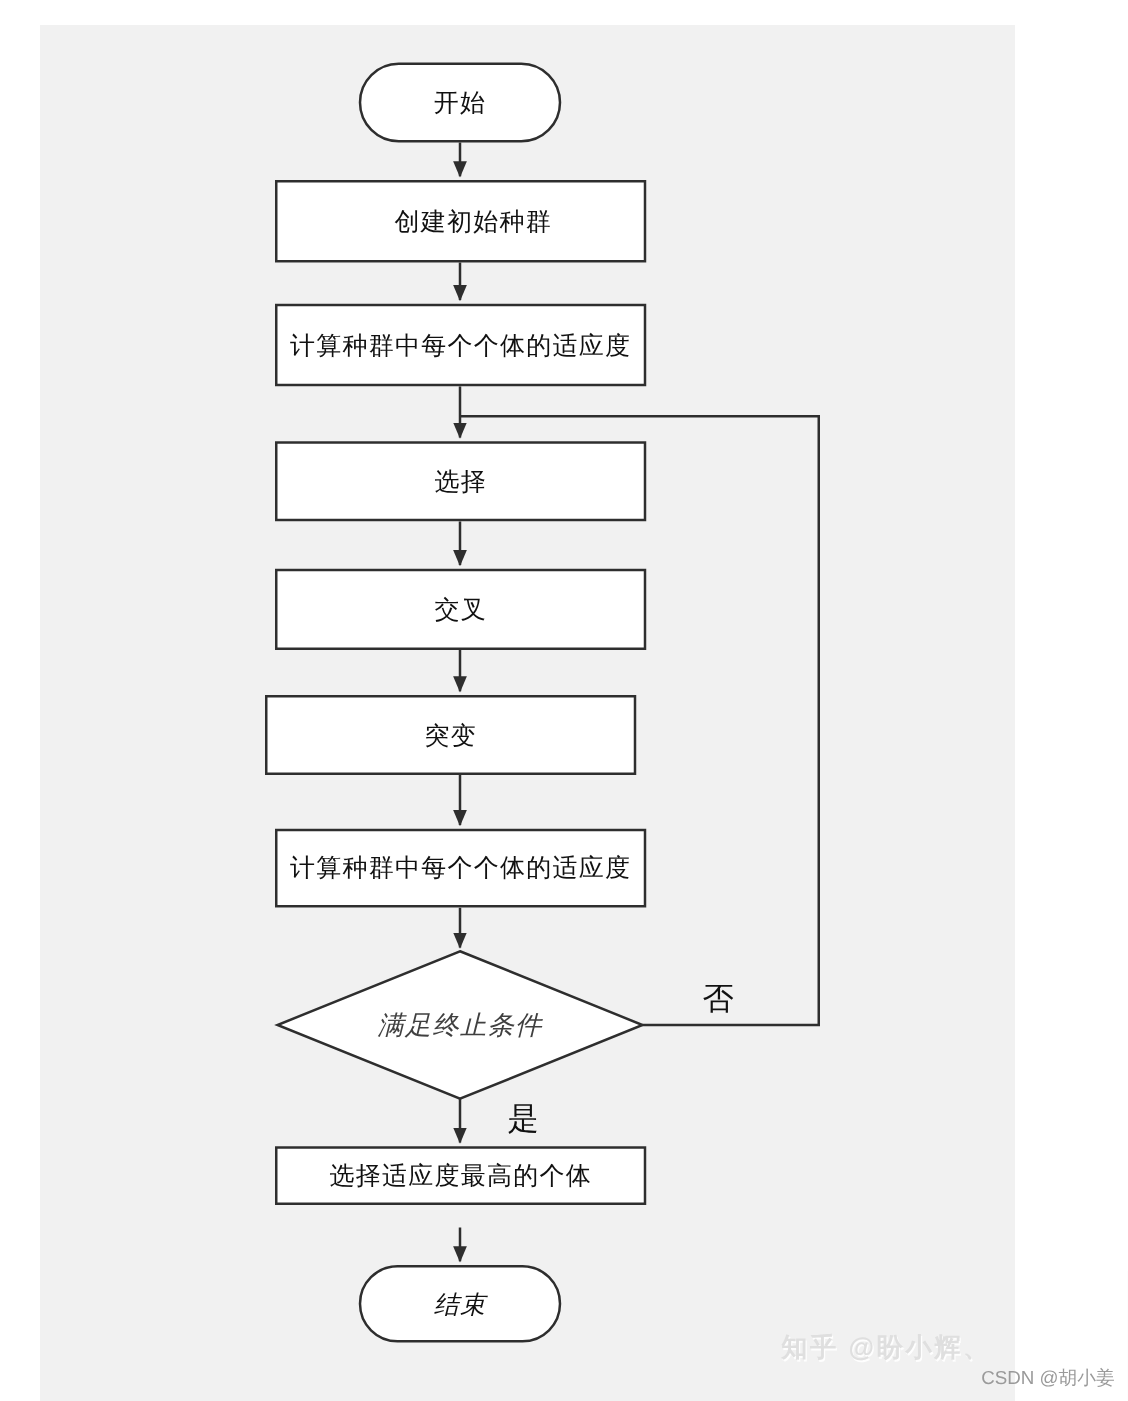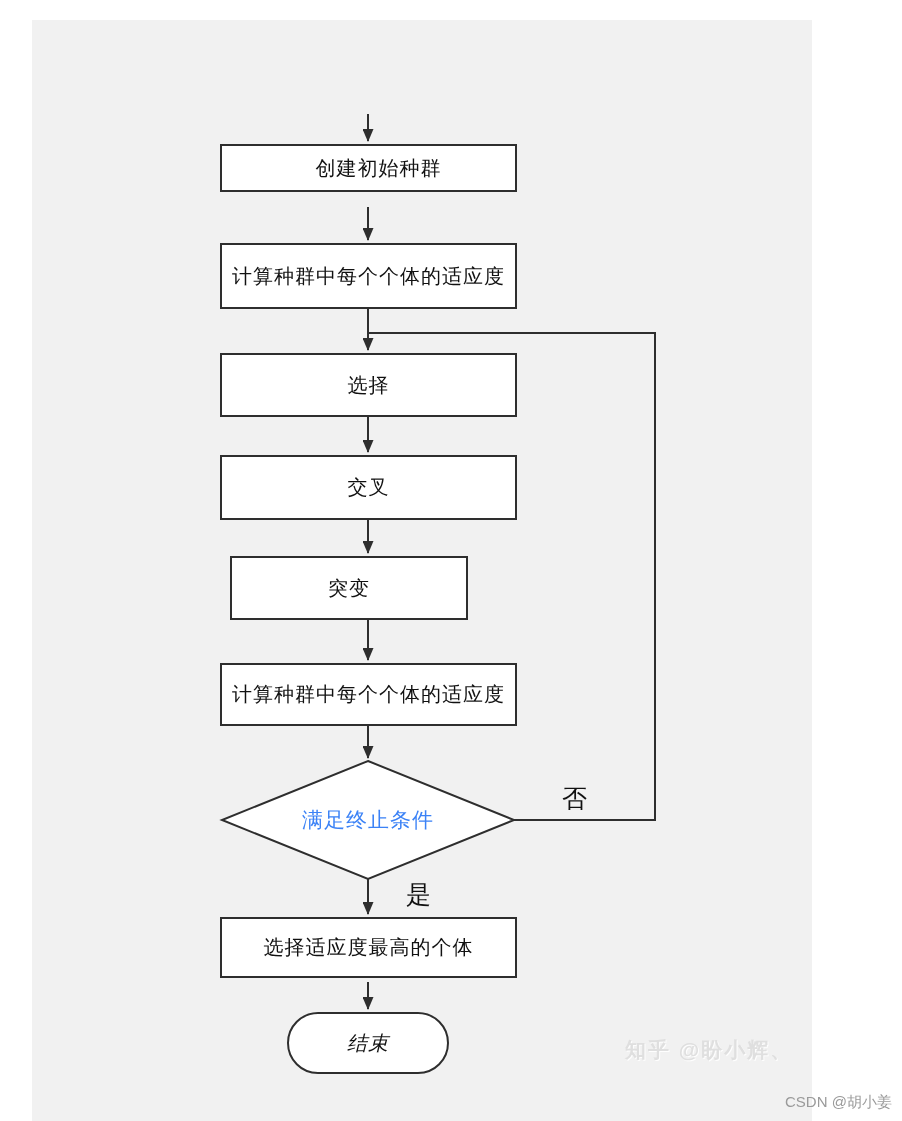--- a/index.html
+++ b/index.html
@@ -45,34 +45,35 @@
   }
   .terminator {
     border-radius: 32px;
   }
   .decision-label {
     position: absolute;
     display: flex;
     align-items: center;
     justify-content: center;
     font-size: 21px;
-    color: #3b82f6;
+    color: #404040;
     letter-spacing: 1px;
     white-space: nowrap;
+    font-style: italic;
   }
   .branch-label {
     position: absolute;
     font-size: 25px;
     color: #111111;
     white-space: nowrap;
   }
   .wm-zhihu {
     position: absolute;
     left: 625px;
-    top: 1036px;
+    top: 1064px;
     font-size: 21px;
     font-weight: bold;
     letter-spacing: 2px;
     color: #dfdfdf;
     text-shadow: 1px 1px 0 rgba(255,255,255,0.9);
     white-space: nowrap;
   }
   .wm-csdn {
     position: absolute;
     left: 785px;
@@ -103,36 +104,37 @@
     <line x1="368" y1="417" x2="368" y2="452" stroke="#2e2e2e" stroke-width="2" marker-end="url(#ah)"></line>
     <line x1="368" y1="520" x2="368" y2="553" stroke="#2e2e2e" stroke-width="2" marker-end="url(#ah)"></line>
     <line x1="368" y1="620" x2="368" y2="660" stroke="#2e2e2e" stroke-width="2" marker-end="url(#ah)"></line>
     <line x1="368" y1="726" x2="368" y2="758" stroke="#2e2e2e" stroke-width="2" marker-end="url(#ah)"></line>
     <line x1="368" y1="879" x2="368" y2="914" stroke="#2e2e2e" stroke-width="2" marker-end="url(#ah)"></line>
     <line x1="368" y1="982" x2="368" y2="1009" stroke="#2e2e2e" stroke-width="2" marker-end="url(#ah)"></line>
 
     <polygon points="368,761 514,820 368,879 222,820" fill="#ffffff" stroke="#2e2e2e" stroke-width="2"></polygon>
   </svg>
 
+  <div class="node terminator" style="left:287px; top:50px; width:162px; height:64px;">开始</div>
 
-  <div class="node" style="left:220px; top:144px; width:297px; height:48px;padding-left:20px;">创建初始种群</div>
+  <div class="node" style="left:220px; top:144px; width:297px; height:66px;padding-left:20px;">创建初始种群</div>
 
   <div class="node" style="left:220px; top:243px; width:297px; height:66px;">计算种群中每个个体的适应度</div>
 
   <div class="node" style="left:220px; top:455px; width:297px; height:65px;">交叉</div>
 
   <div class="node" style="left:220px; top:353px; width:297px; height:64px;">选择</div>
 
-  <div class="node" style="left:230px; top:556px; width:238px; height:64px;">突变</div>
+  <div class="node" style="left:212px; top:556px; width:297px; height:64px;">突变</div>
 
   <div class="node" style="left:220px; top:663px; width:297px; height:63px;">计算种群中每个个体的适应度</div>
 
   <div class="decision-label" style="left:268px; top:806px; width:200px; height:28px;">满足终止条件</div>
 
-  <div class="node" style="left:220px; top:917px; width:297px; height:61px;">选择适应度最高的个体</div>
+  <div class="node" style="left:220px; top:917px; width:297px; height:47px;">选择适应度最高的个体</div>
 
   <div class="node terminator" style="left:287px; top:1012px; width:162px; height:62px;font-style:italic;">结束</div>
 
   <div class="branch-label" style="left:562px; top:782px;">否</div>
 
   <div class="branch-label" style="left:406px; top:878px;">是</div>
 
   <div class="wm-zhihu">知乎 @盼小辉、</div>
   <div class="wm-csdn">CSDN @胡小姜</div>
 </div>

